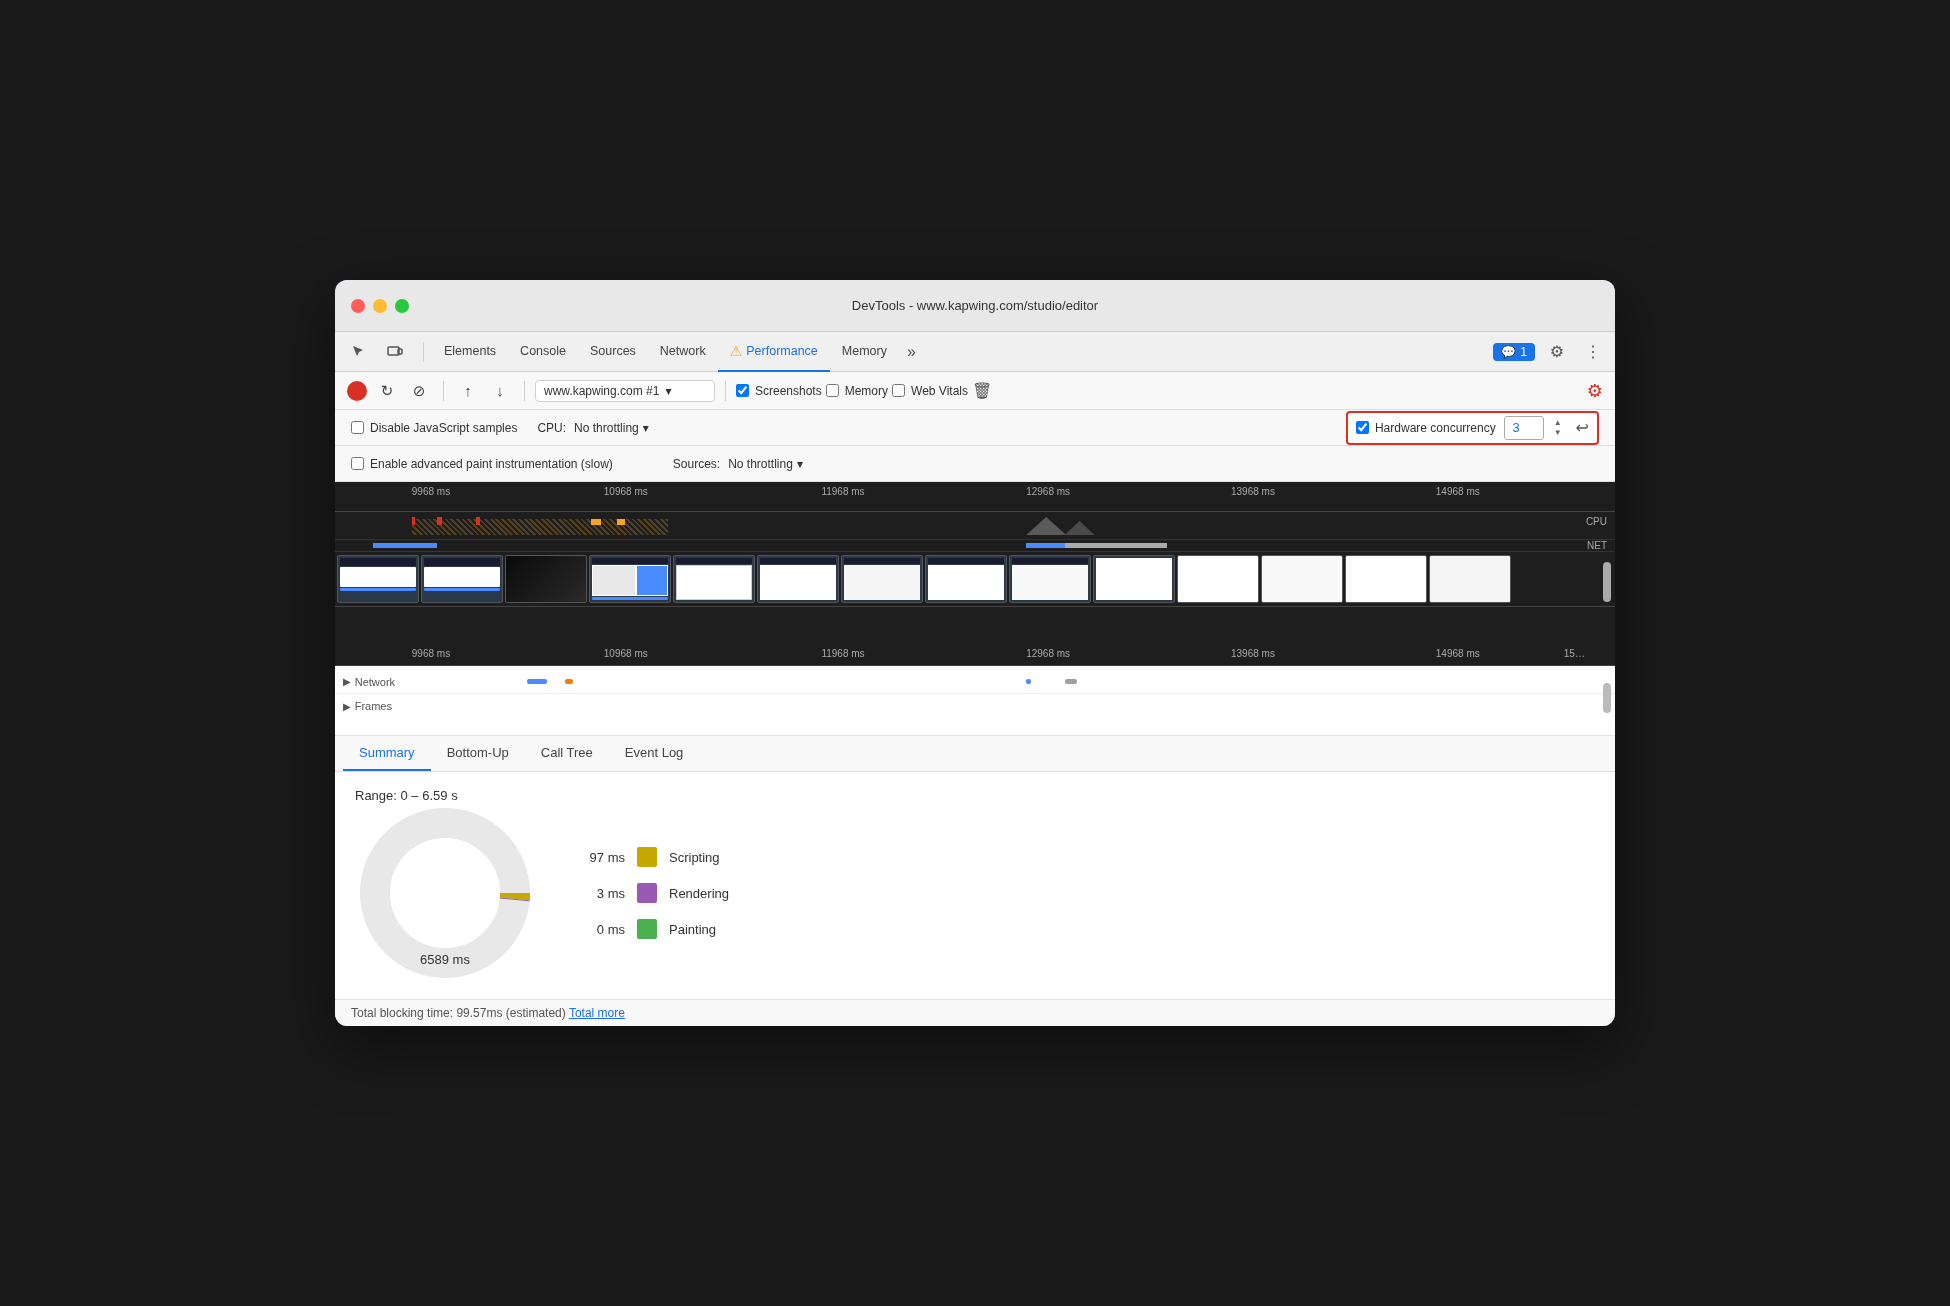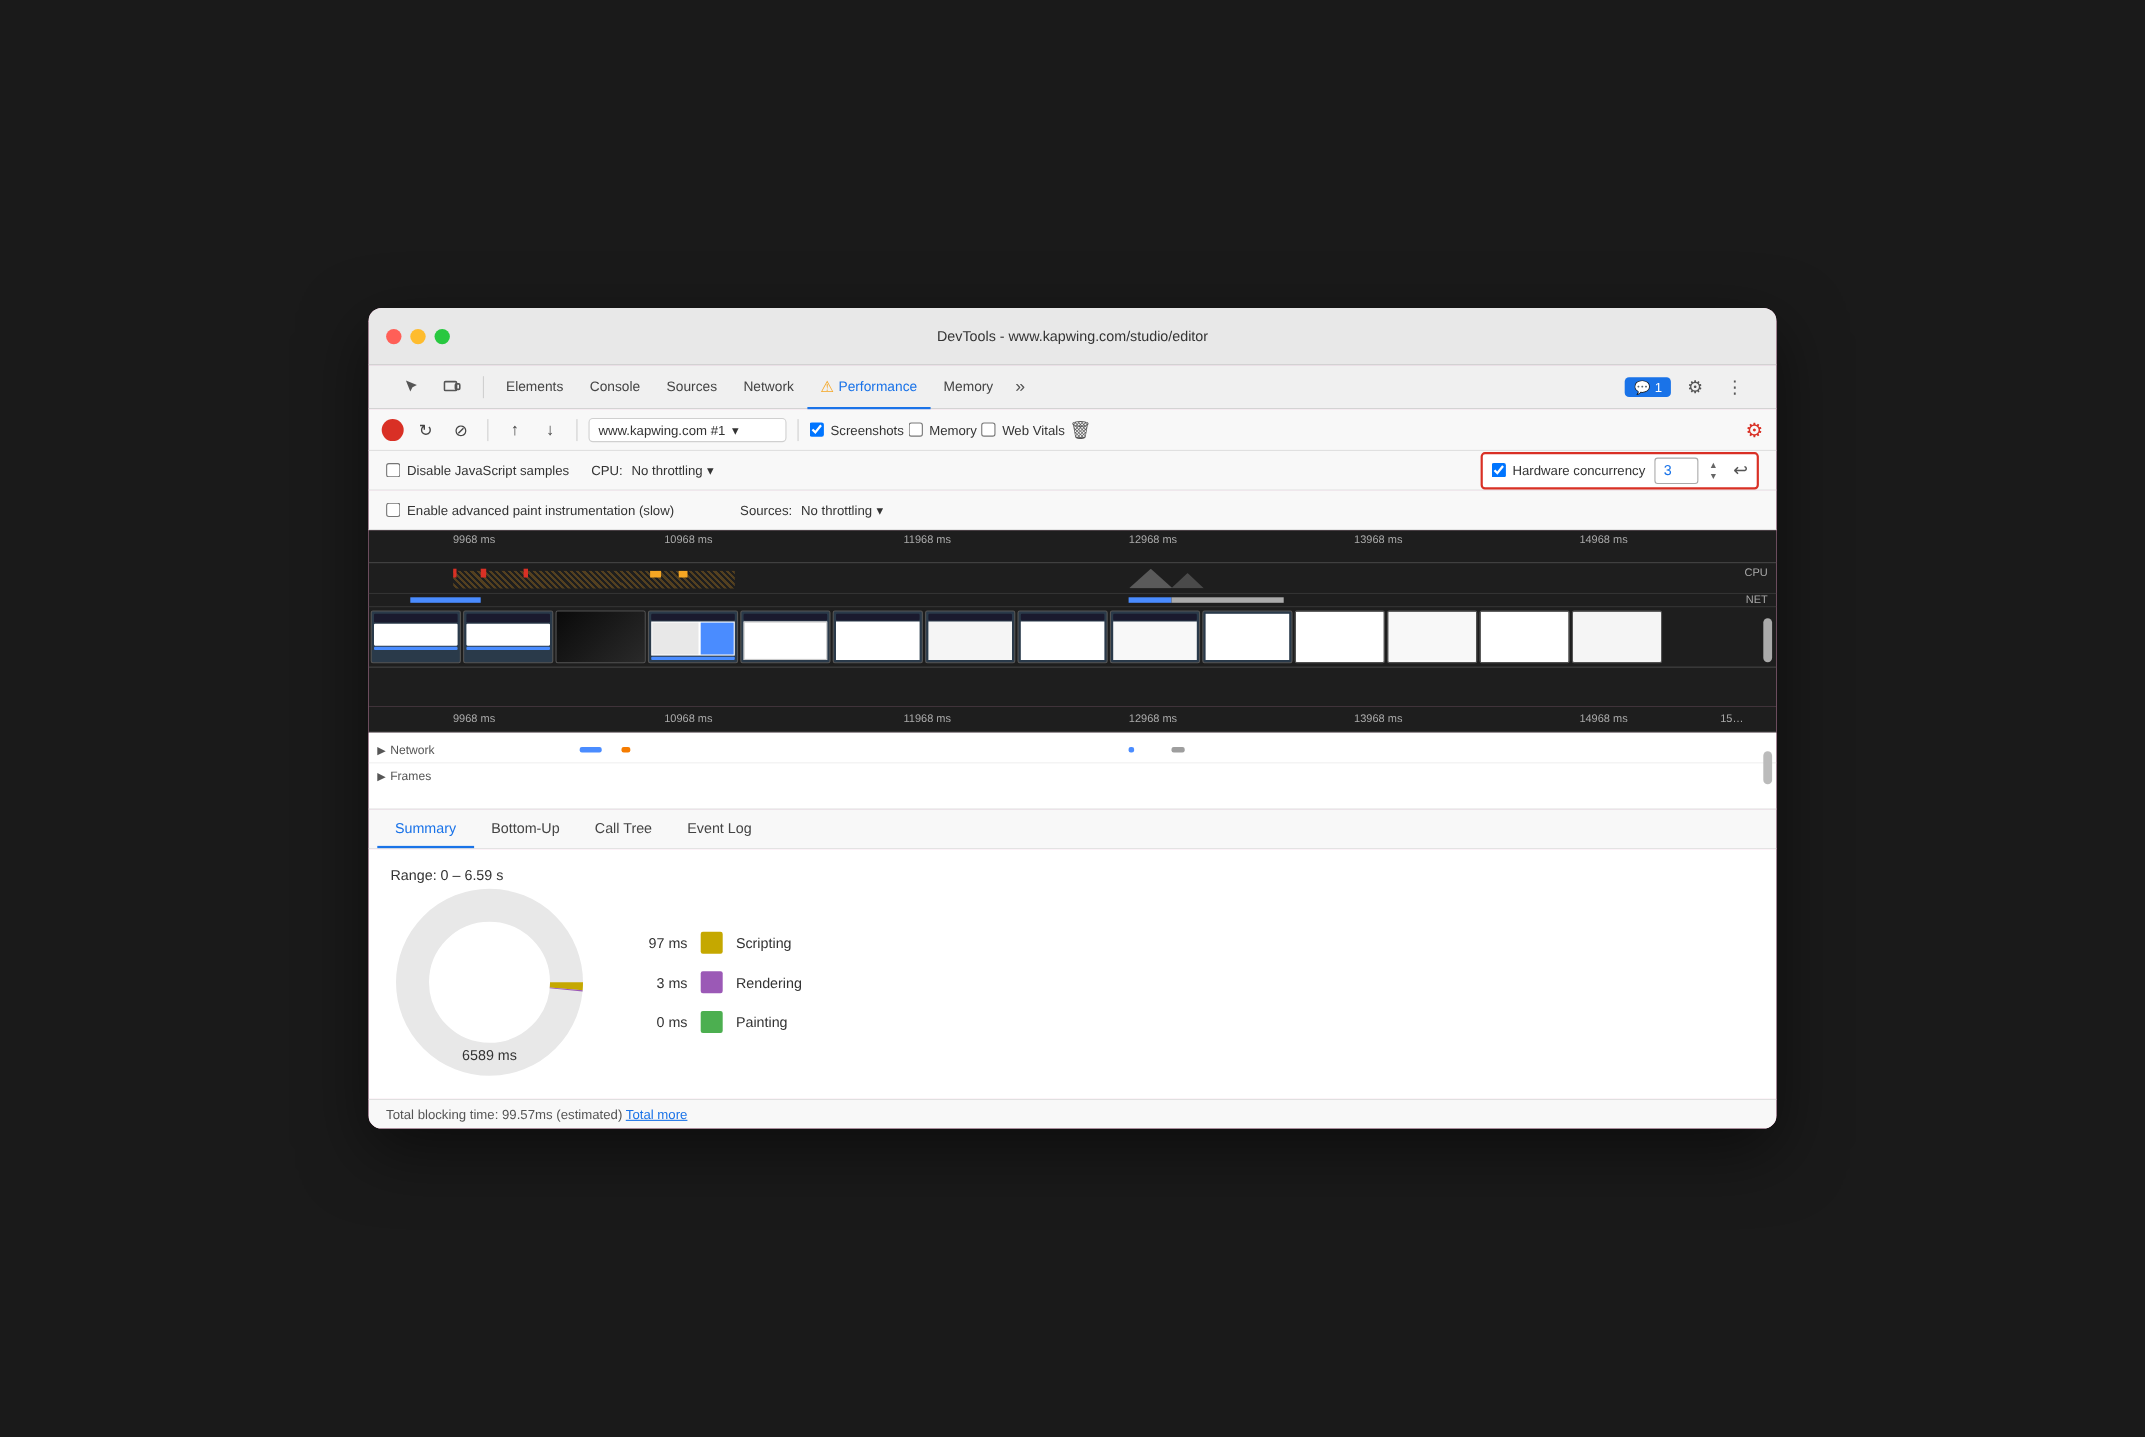--- a/index.html
+++ b/index.html
@@ -6,21 +6,21 @@
     body {
       background: #1a1a1a;
       display: flex;
       justify-content: center;
       align-items: center;
       min-height: 100vh;
       font-family: -apple-system, BlinkMacSystemFont, 'Segoe UI', sans-serif;
     }
     .window {
       width: 1280px;
-      background: #f9a8d4;
+      background: #8b5cf6;
       border-radius: 12px;
       box-shadow: 0 20px 60px rgba(0,0,0,0.5);
       overflow: hidden;
     }
     
     .title-bar {
       background: #e8e8e8;
       height: 52px;
       display: flex;
       align-items: center;
@@ -48,21 +48,21 @@
       transform: translateX(-50%);
       font-size: 13px;
       color: #333;
       font-weight: 400;
     }
     
     .devtools-tabs {
       background: #f0f0f0;
       display: flex;
       align-items: center;
-      padding: 0 24px;
+      padding: 0 8px;
       border-bottom: 1px solid #d0d0d0;
       height: 40px;
     }
     .devtools-tab-icon {
       width: 32px;
       height: 32px;
       display: flex;
       align-items: center;
       justify-content: center;
       cursor: pointer;

